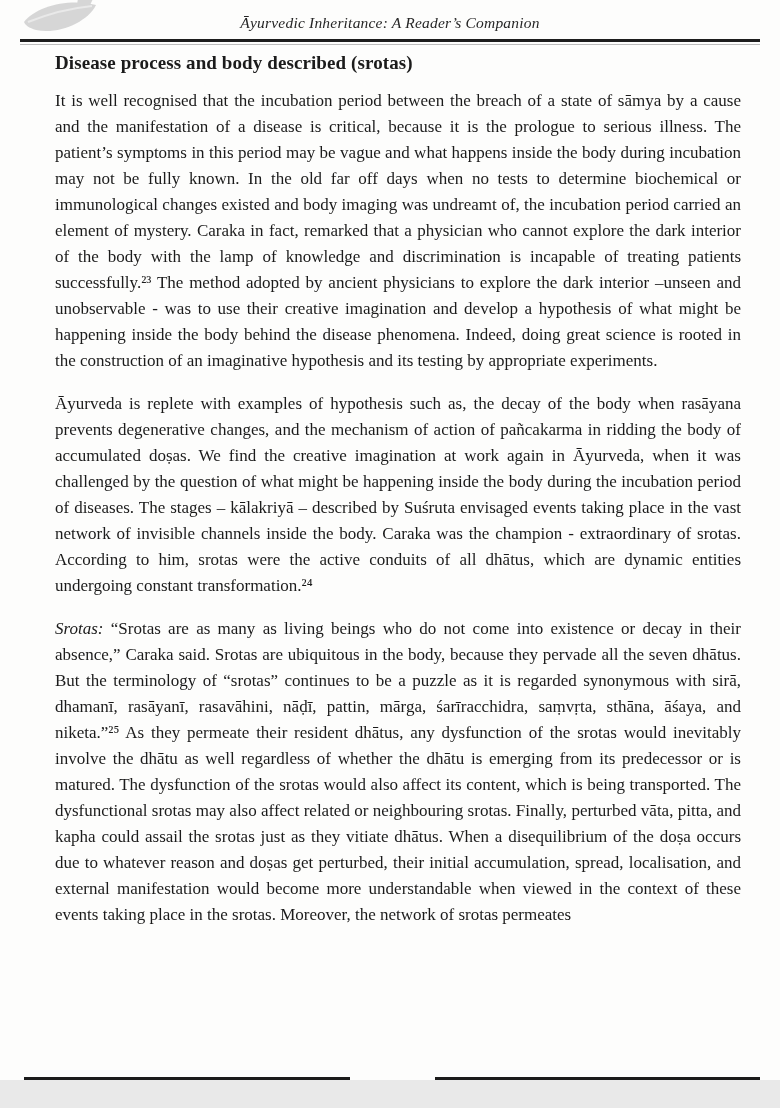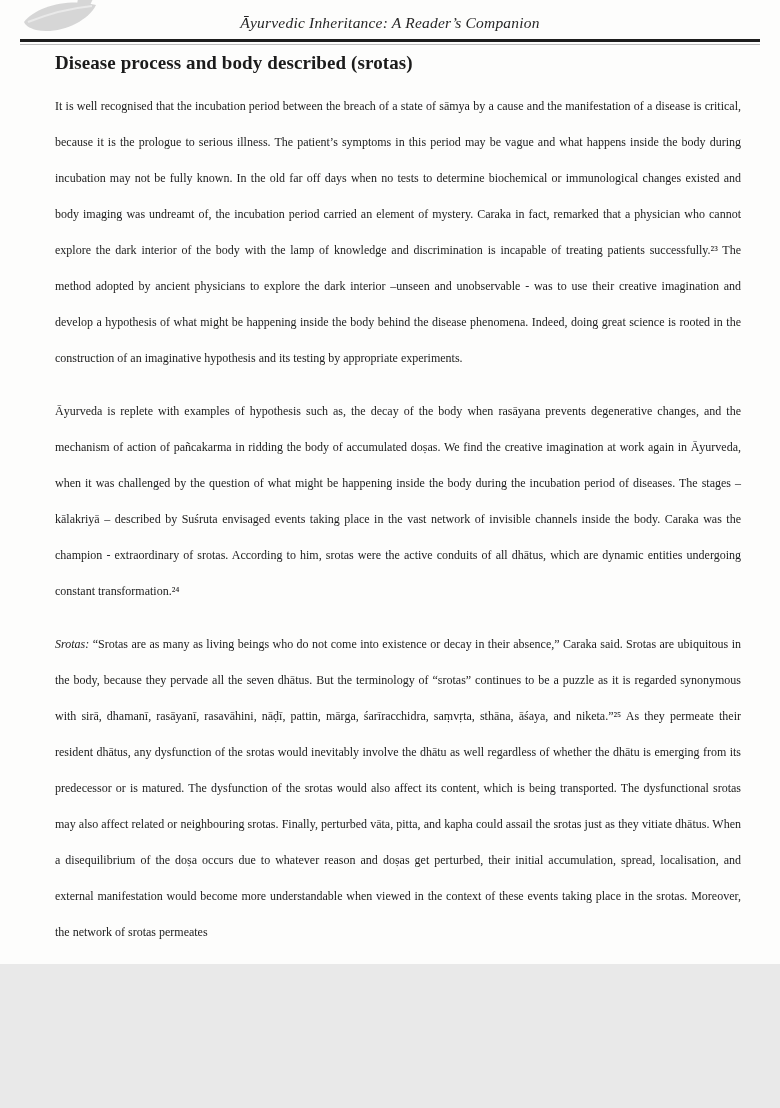--- a/index.html
+++ b/index.html
@@ -1,19 +1,19 @@
 <!DOCTYPE html>
 <html><head>
 <meta charset="utf-8">
 <style>
   html, body { margin: 0; padding: 0; background: #e9e9e9; }
   .page {
     position: relative;
     width: 780px;
-    height: 964px;
+    height: 1080px;
     background: #fdfdfc;
     font-family: "Liberation Serif", "DejaVu Serif", serif;
     color: #1b1b1b;
     overflow: hidden;
     margin: 0 auto;
   }
   .logo {
     position: absolute;
     top: -4px;
     left: 14px;
@@ -38,22 +38,22 @@
     left: 55px;
     width: 686px;
   }
   .section-heading {
     font-size: 19px;
     font-weight: bold;
     margin: 0 0 14px 0;
     letter-spacing: 0.1px;
   }
   .para {
-    font-size: 12px;
-    line-height: 36px;
+    font-size: 17px;
+    line-height: 26px;
     text-align: justify;
     margin: 0 0 17px 0;
   }
   .para:last-child { margin-bottom: 0; }
   .lead { }
   .page-footer {
     position: absolute;
     left: 24px;
     right: 20px;
     top: 1077px;

